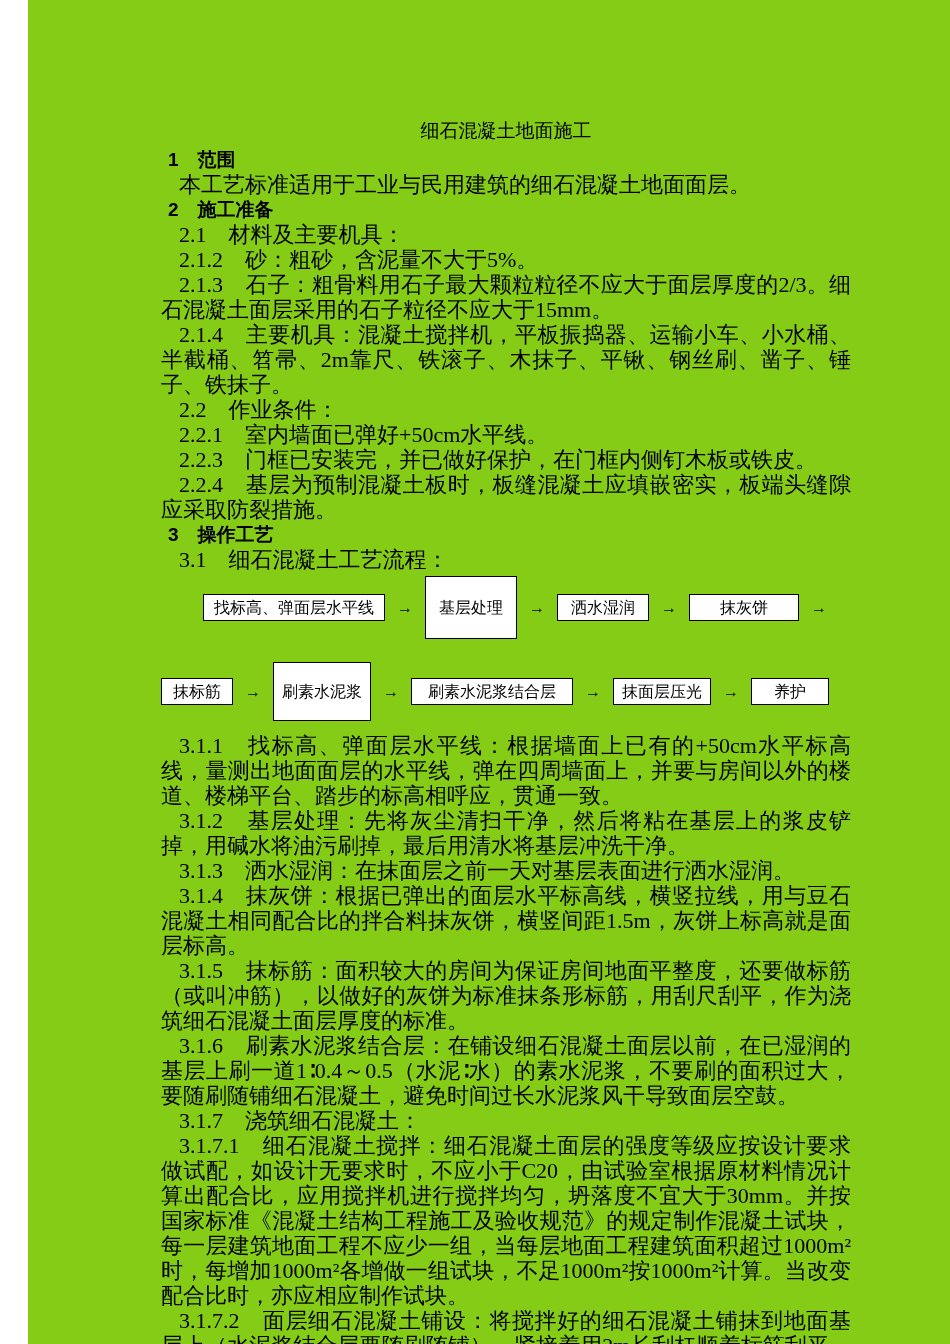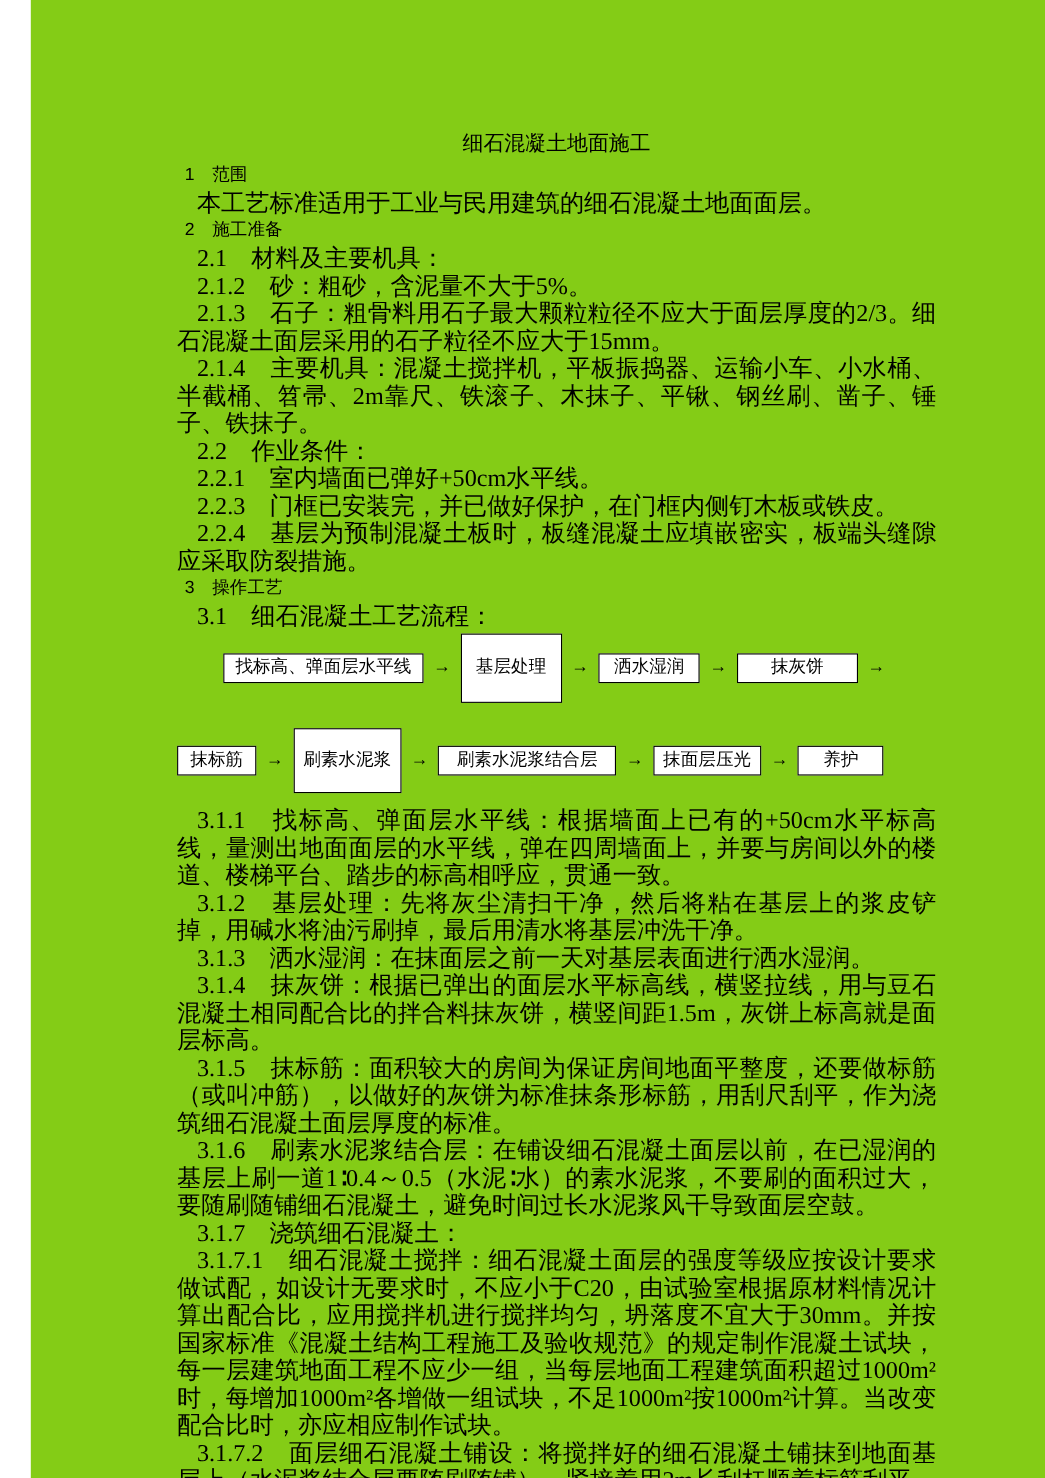--- a/index.html
+++ b/index.html
@@ -26,35 +26,35 @@
   }
   .doc-title {
     text-align: center;
     font-size: 19px;
     line-height: 25px;
     margin: 0 0 4px 0;
   }
   .heading {
     margin: 0;
     padding-left: 7px;
-    font-size: 16px;
+    font-size: 19px;
     line-height: 25px;
-    font-weight: 400;
+    font-weight: 700;
     font-family: "Liberation Sans", "DejaVu Sans", sans-serif;
   }
   .para {
     margin: 0;
     font-size: 22px;
     line-height: 25px;
     text-align: justify;
     text-indent: 18px;
   }
   
   .flowchart { margin: 4px 0 12px 0; }
-  .frow { display: flex; align-items: center; font-family: Liberation Mono, monospace; }
+  .frow { display: flex; align-items: center; }
   .frow-1 { margin-left: 42px; margin-bottom: 23px; }
   .fbox {
     border: 1.5px solid #000000;
     background: #ffffff;
     font-size: 16px;
     line-height: 21px;
     text-align: center;
     white-space: nowrap;
     padding: 2px 12px;
   }

